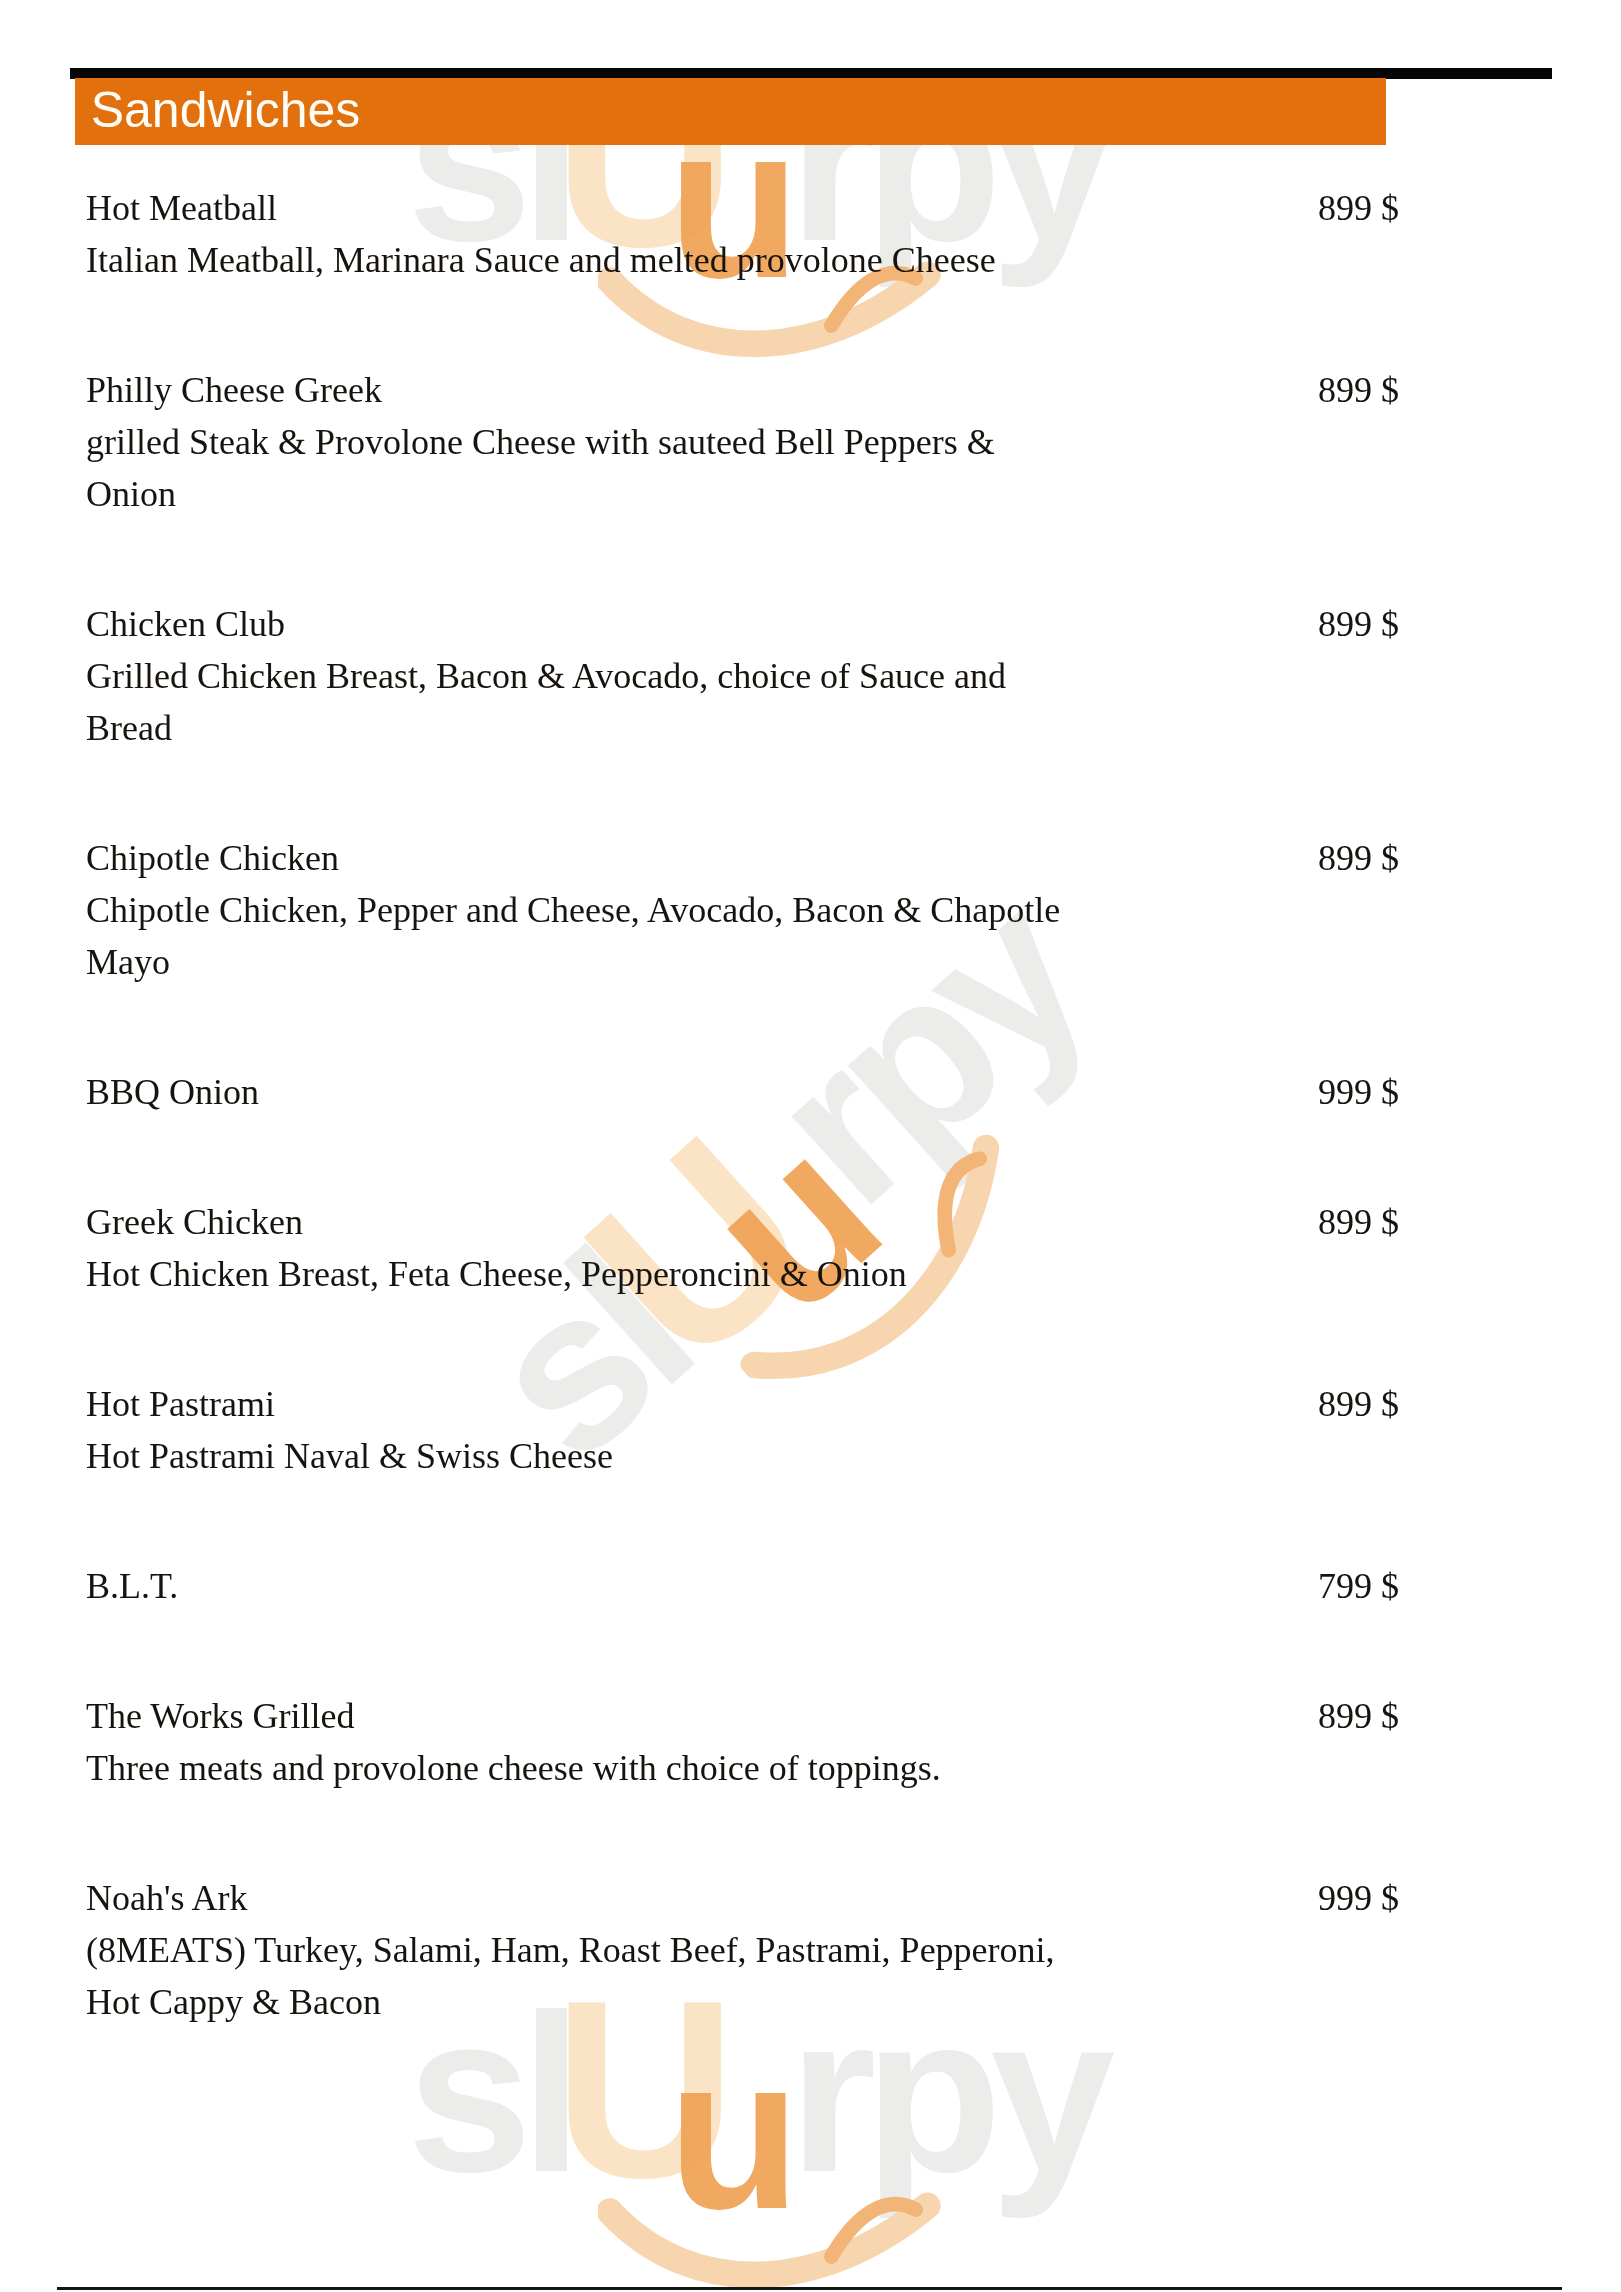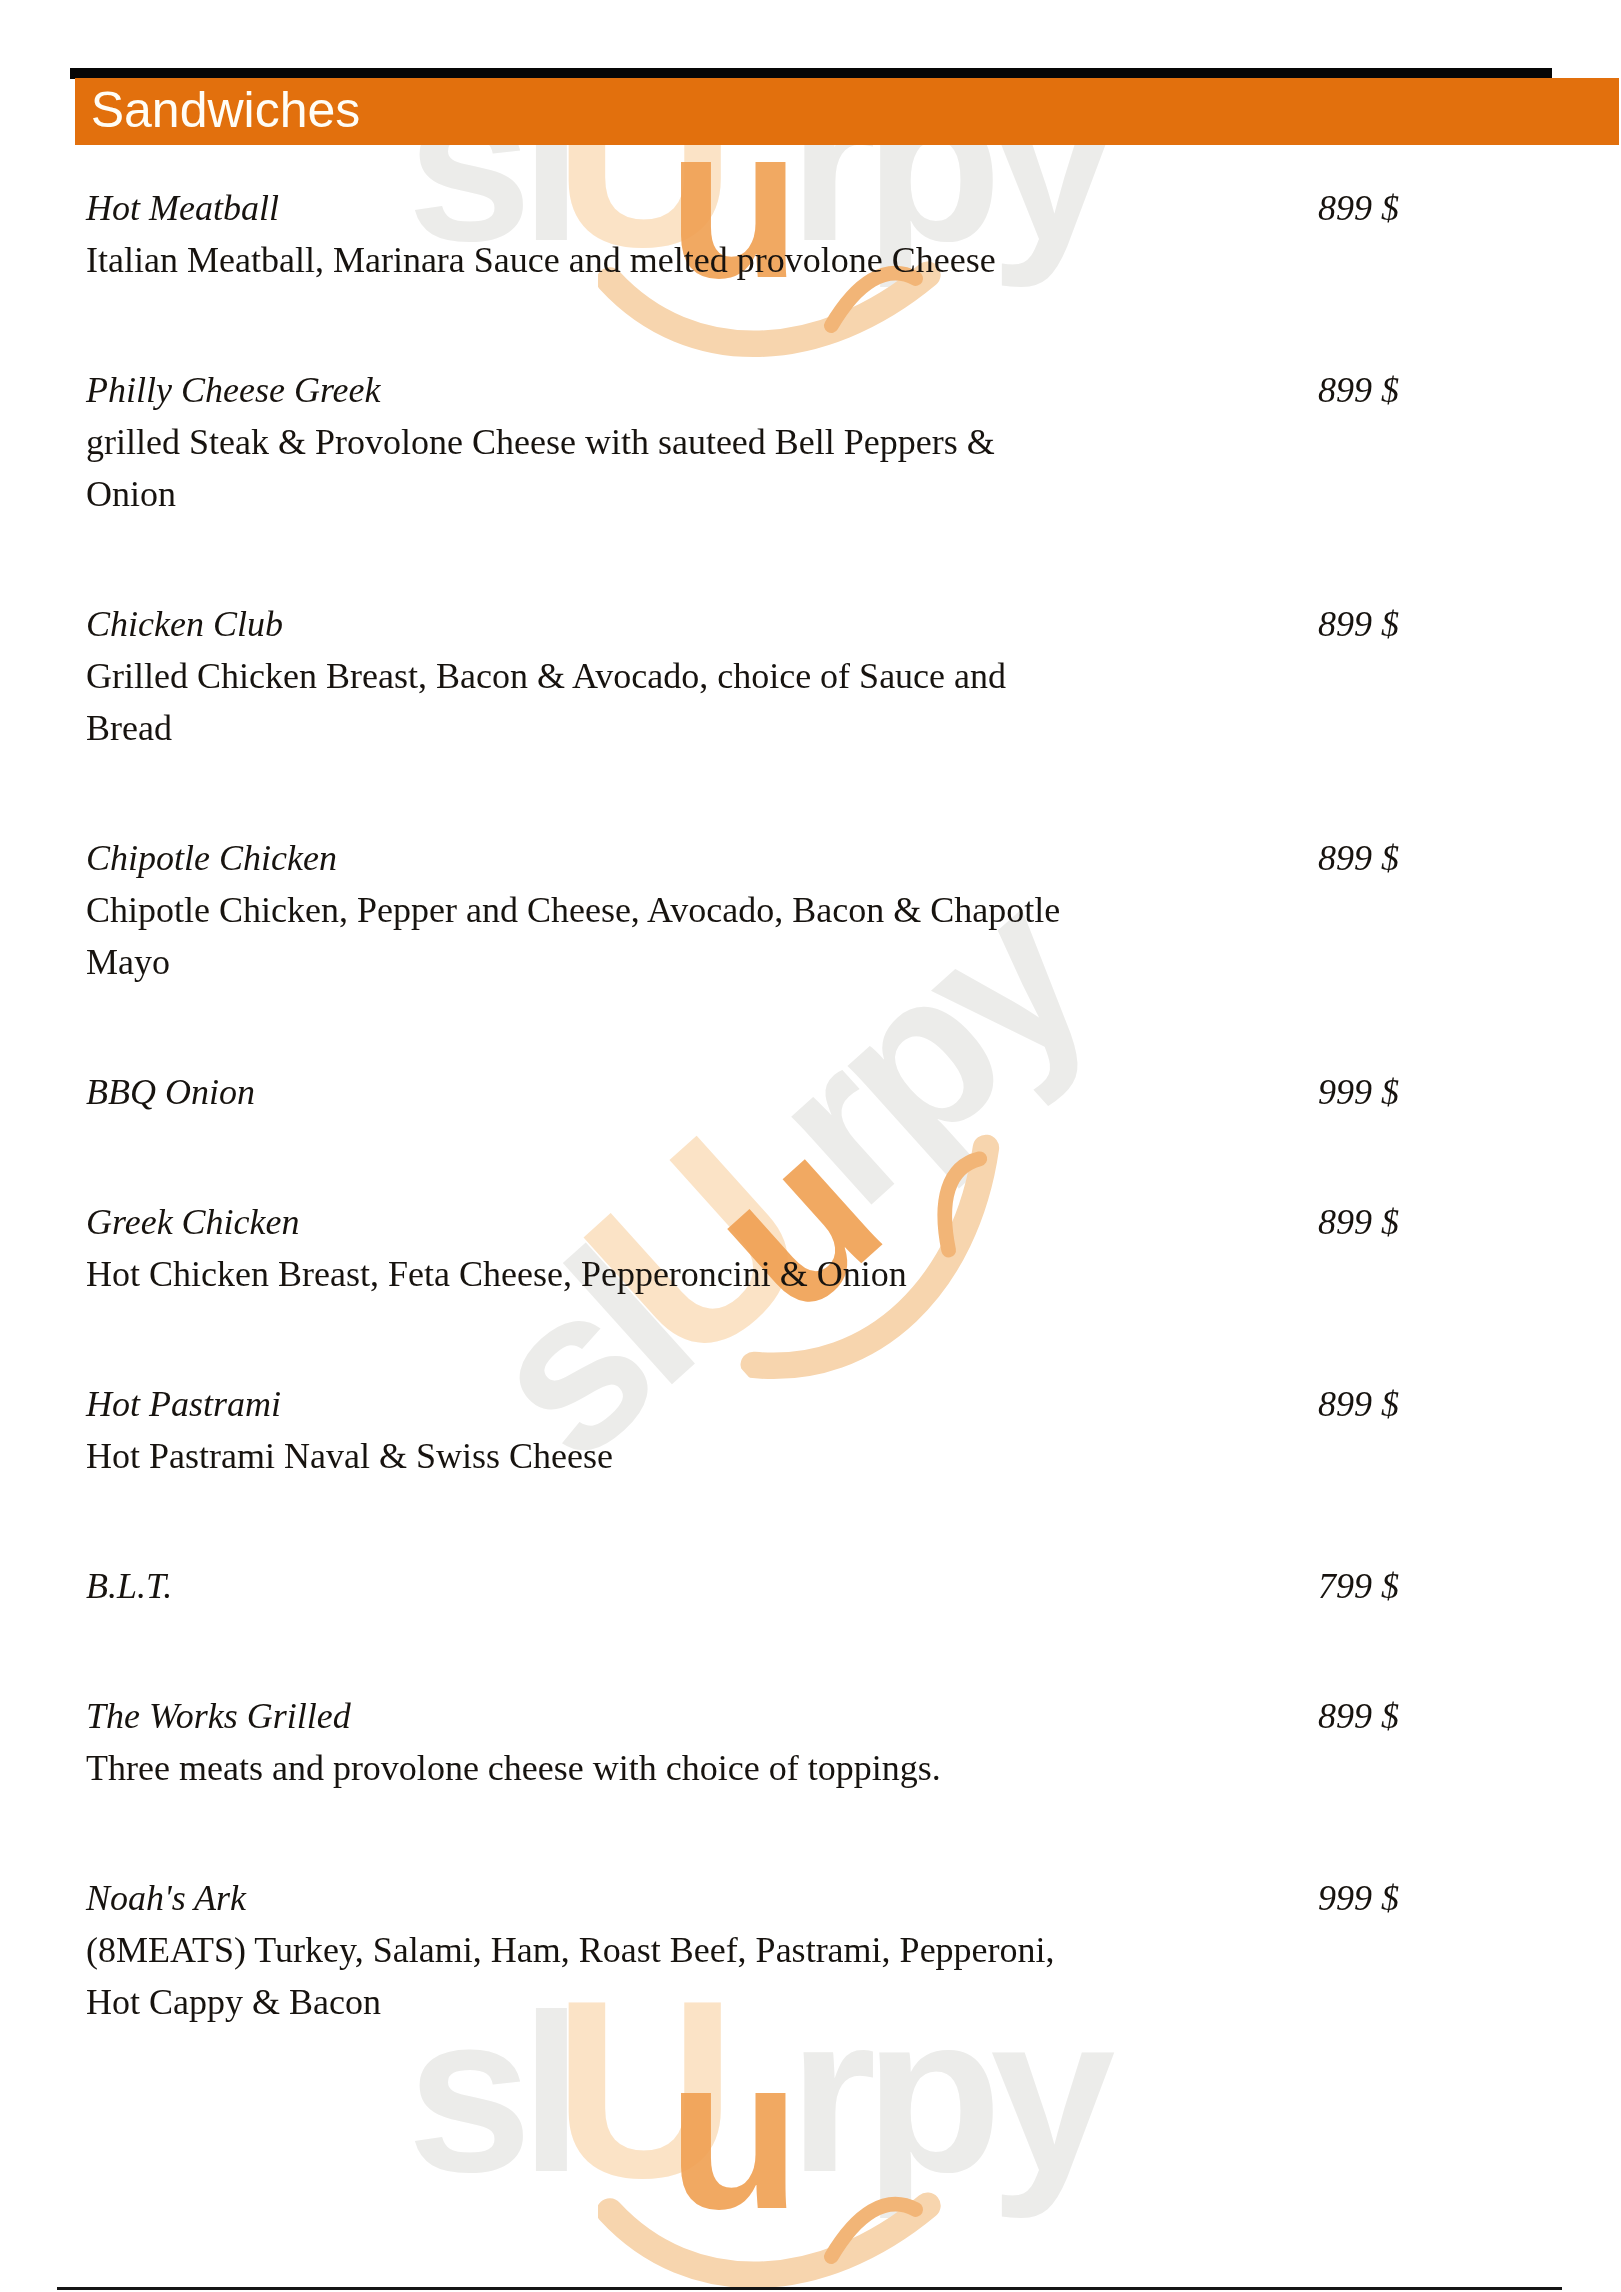--- a/index.html
+++ b/index.html
@@ -13,29 +13,29 @@
   .wm-text span{display:inline-block;font-size:225px;position:relative;}
   .wm-text .wm-ch-peach{font-size:253px;margin-left:-17.6px;top:5.9px;}
   .wm-text .wm-ch-orange{font-size:218px;margin-left:-57px;top:37px;opacity:.9;}
   .wm-smile{position:absolute;left:191px;top:247px;width:353px;height:157px;}
   .wm-top{left:407px;top:5.9px;}
   .wm-mid{left:423px;top:972px;transform:rotate(-42deg);transform-origin:421px 167px;}
   .wm-bottom{left:407px;top:1937px;}
 
   
   .bar-black{position:absolute;left:70px;top:68px;width:1482px;height:10.8px;background:#060606;z-index:2;}
-  .header-bar{position:absolute;left:75px;top:78px;width:1544px;height:67px;background:#e2700d;z-index:2;}
+  .header-bar{position:absolute;left:75px;top:78px;width:1311px;height:67px;background:#e2700d;z-index:2;}
   .header-bar .hdr{display:block;margin-left:15.7px;line-height:65px;
                    font-family:"Liberation Sans",sans-serif;font-size:50px;color:#fffdf6;}
   .bottom-rule{position:absolute;left:57px;top:2287px;width:1505px;height:2.9px;background:#151515;z-index:2;}
 
   
   .menu{position:absolute;left:86px;top:182px;width:1313px;z-index:3;}
   .item{margin-bottom:78px;}
-  .row{display:flex;justify-content:space-between;align-items:center;font-style:italic;}
+  .row{display:flex;justify-content:space-between;align-items:center;}
   .name,.price,.desc{font-size:36px;line-height:52px;color:#17130f;}
   .price{text-align:right;}
   .desc{white-space:pre-line;max-width:1161px;}
 </style>
 </head>
 <body>
 
 <div class="page">
 
   <div class="wm wm-top">

